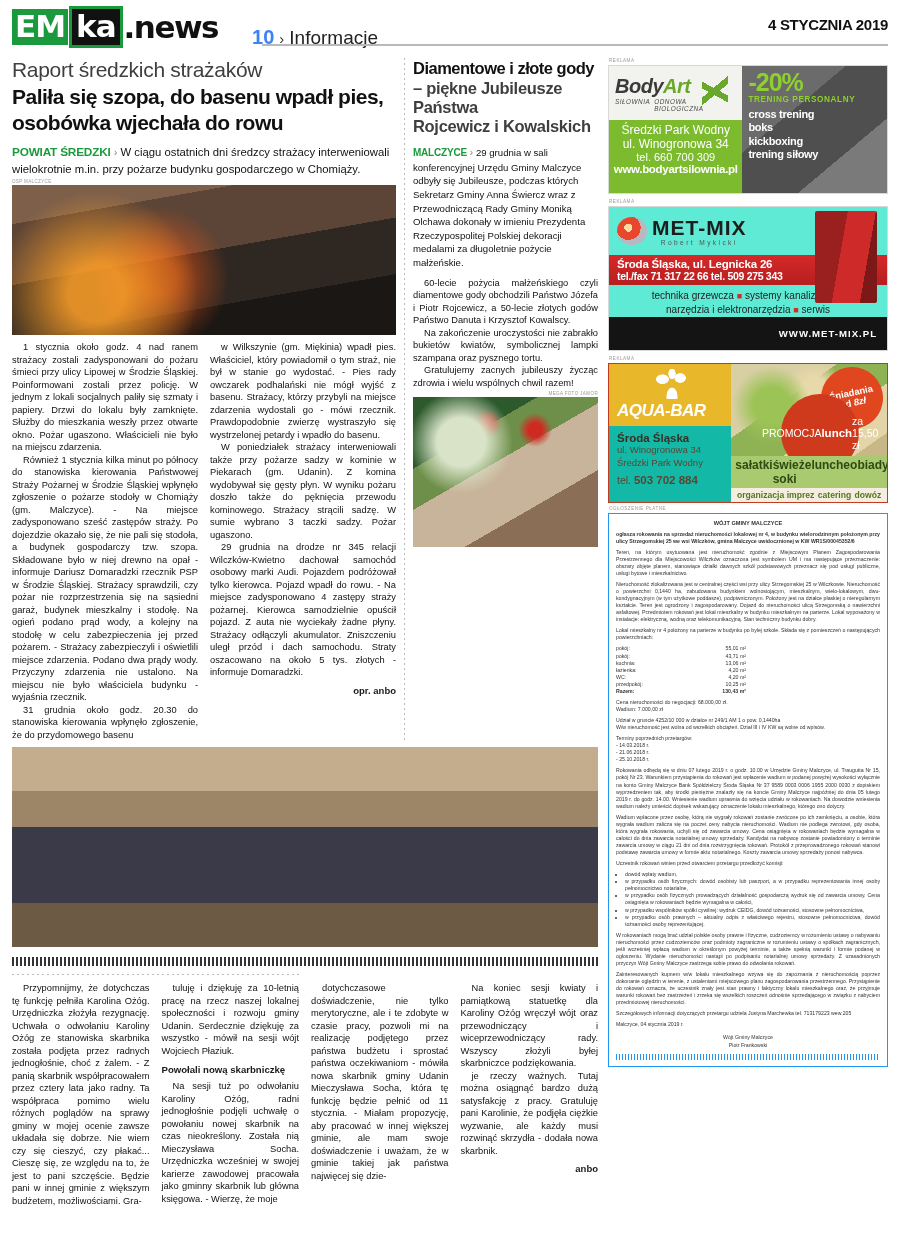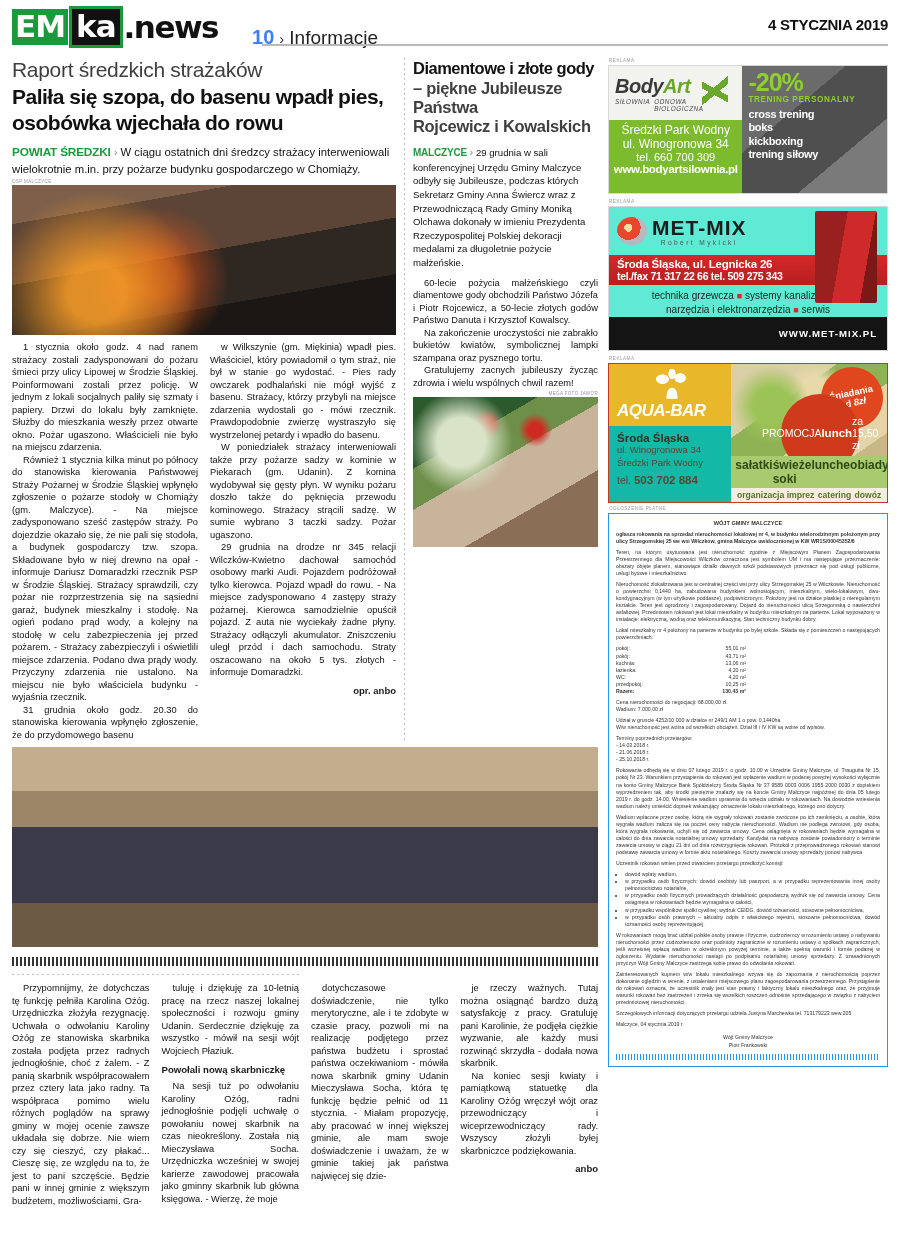--- a/index.html
+++ b/index.html
@@ -301,22 +301,22 @@
                 <p>Na sesji tuż po odwołaniu Karoliny Ożóg, radni jednogłośnie podjęli uchwałę o powołaniu nowej skarbnik na czas nieokreślony. Została nią Mieczysława Socha. Urzędniczka wcześniej w swojej karierze zawodowej pracowała jako gminny skarbnik lub główna księgowa. - Wierzę, że moje</p>
               </div>
           </div>
           <div class="col-wide" style="width:141px;">
             <div class="bodytext">
                 <p>dotychczasowe doświadczenie, nie tylko merytoryczne, ale i te zdobyte w czasie pracy, pozwoli mi na realizację podjętego przez państwa budżetu i sprostać państwa oczekiwaniom - mówiła nowa skarbnik gminy Udanin Mieczysława Socha, która tę funkcję będzie pełnić od 11 stycznia. - Miałam propozycję, aby pracować w innej większej gminie, ale mam swoje doświadczenie i uważam, że w gminie takiej jak państwa najwięcej się dzie-</p>
               </div>
           </div>
           <div class="col-wide" style="width:141px;">
             <div class="bodytext">
+              <p>Na koniec sesji kwiaty i pamiątkową statuetkę dla Karoliny Ożóg wręczył wójt oraz przewodniczący i wiceprzewodniczący rady. Wszyscy złożyli byłej skarbniczce podziękowania.</p>
               <p>je rzeczy ważnych. Tutaj można osiągnąć bardzo dużą satysfakcję z pracy. Gratuluję pani Karolinie, że podjęła ciężkie wyzwanie, ale każdy musi rozwinąć skrzydła - dodała nowa skarbnik.</p>
-              <p>Na koniec sesji kwiaty i pamiątkową statuetkę dla Karoliny Ożóg wręczył wójt oraz przewodniczący i wiceprzewodniczący rady. Wszyscy złożyli byłej skarbniczce podziękowania.</p>
             </div>
             <div class="byline">anbo</div>
           </div>
         </div>
 
       </div>
     </div>
 
     <div class="right-zone">
 

